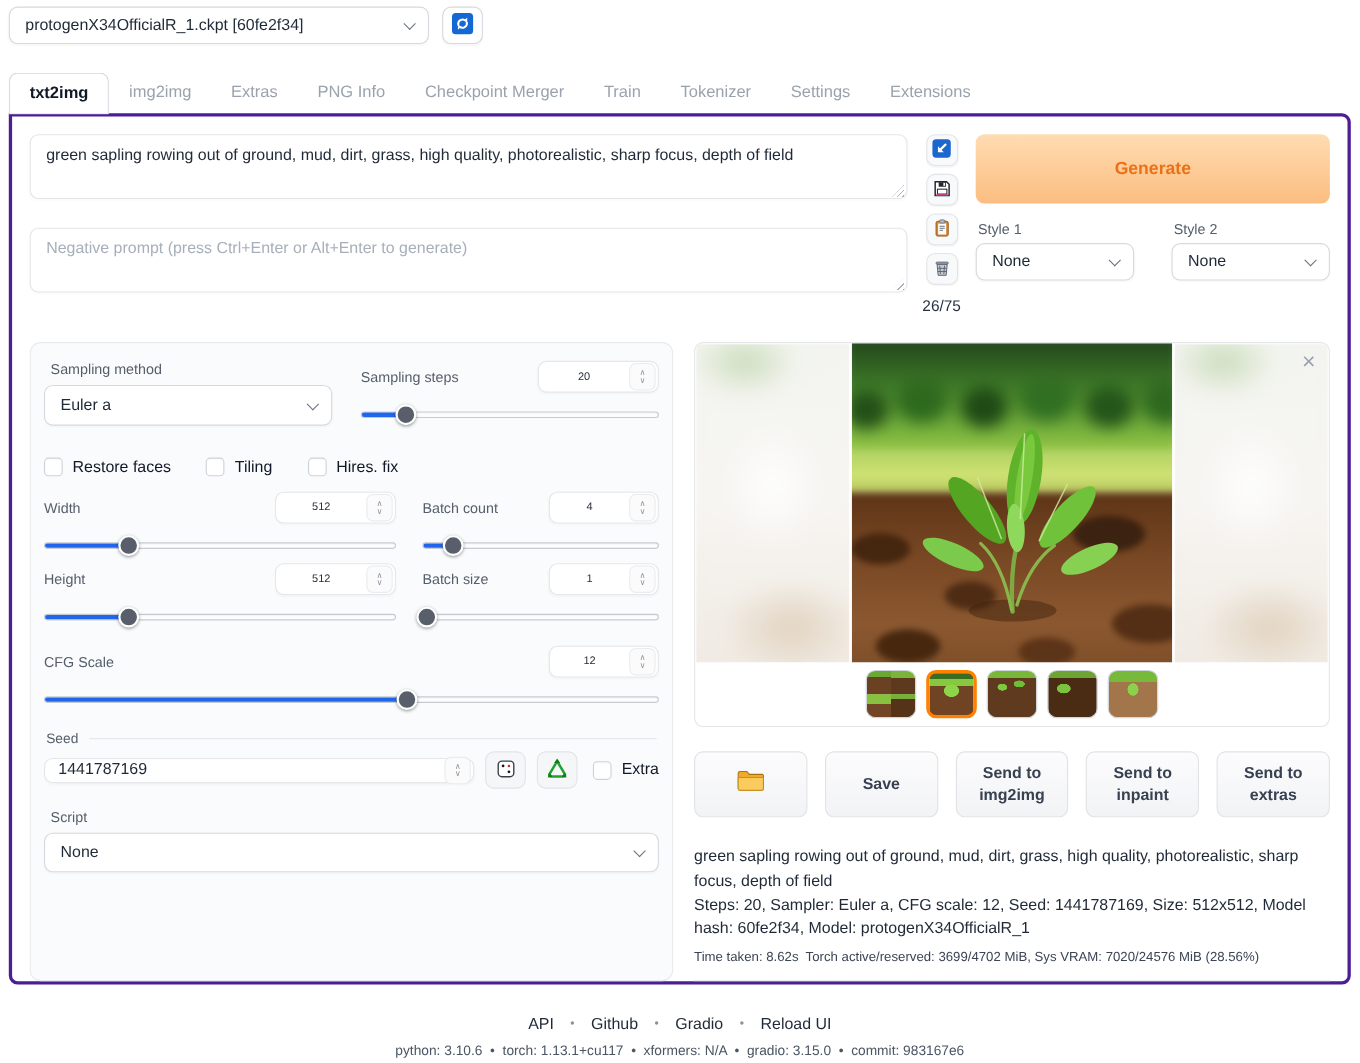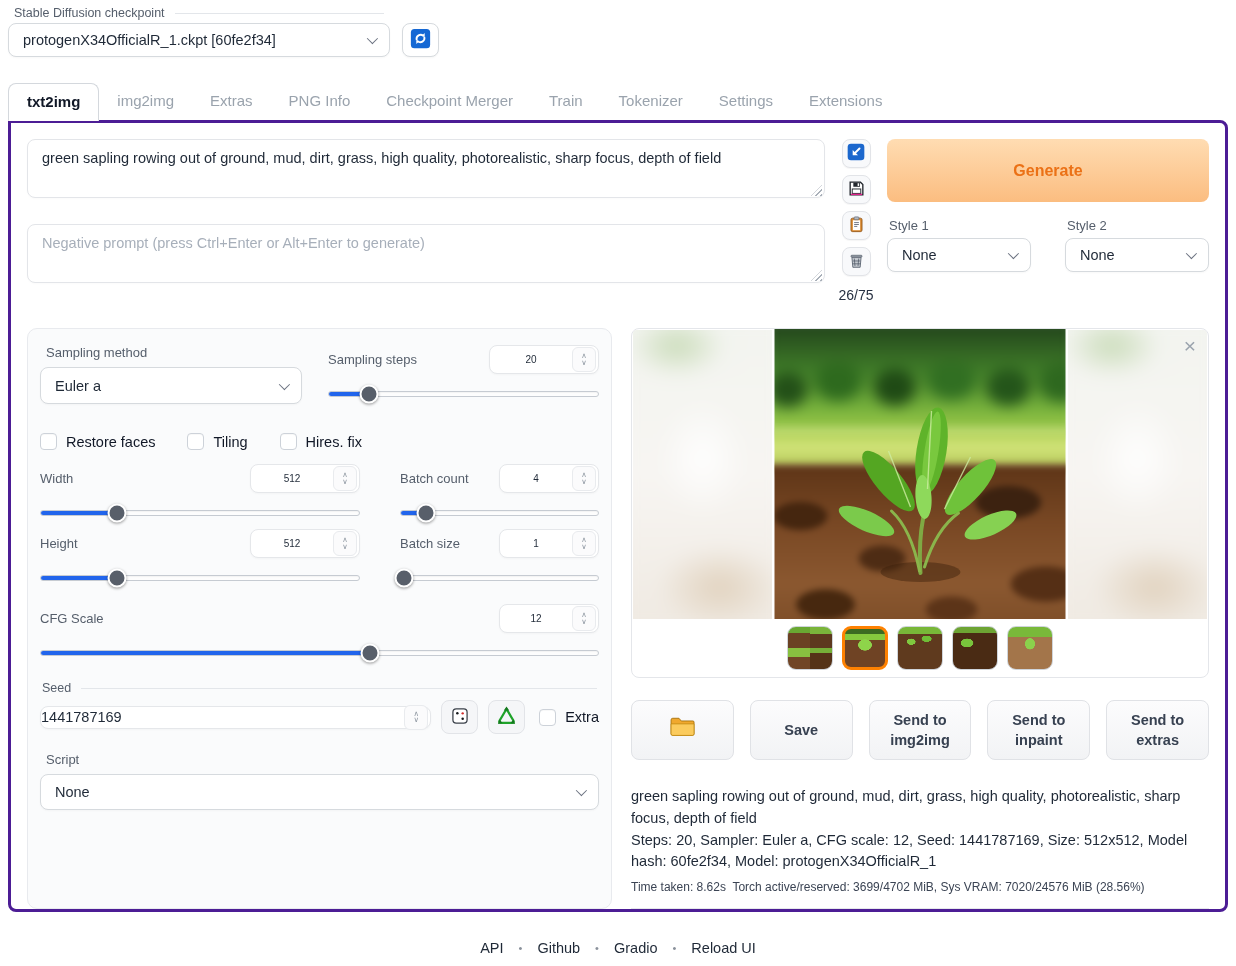--- a/index.html
+++ b/index.html
@@ -93,29 +93,29 @@
     background:#fdfdfd; border:1px solid #c6cbd2; box-shadow:inset 0 1px 1px rgba(0,0,0,.04); }
   .fill { height:100%; border-radius:4px; background:#2165ec; }
   .handle { position:absolute; top:10px; width:19px; height:19px; border-radius:50%;
     background:#585f6a; border:2px solid #fff; box-shadow:0 1px 3px rgba(0,0,0,.4);
     transform:translate(-50%,-50%); }
   .checks-row { display:flex; gap:32px; margin-top:29px; }
   .check { display:flex; align-items:center; gap:9px; cursor:pointer; }
   .box { width:17px; height:17px; border:1.5px solid #cdd2d9; border-radius:4px; background:#fff;
     box-shadow:inset 0 1px 1px rgba(0,0,0,.03); flex:none; }
   .check-label { font-size:14.5px; color:#111827; }
-  .dims-grid { display:flex; gap:40px; margin-top:14px; }
+  .dims-grid { display:flex; gap:24px; margin-top:14px; }
   .dims-left { width:320px; }
   .dims-right { flex:1; }
   .dim-group { margin-bottom:6px; }
   .cfg-group { margin-top:10px; }
   .seed-group { margin-top:18px; }
   .seed-row { display:flex; align-items:center; gap:10px; }
   .seed-input { flex:1; height:23px; background:#fff; border:1px solid #e5e7ea; border-radius:8px;
-    display:flex; align-items:center; box-shadow:0 1px 2px rgba(0,0,0,.03); }
+    display:flex; align-items:center; padding-left:12px; box-shadow:0 1px 2px rgba(0,0,0,.03); }
   .seed-input .seedval { flex:1; font-size:14.5px; color:#1f2937; }
   .seed-btn { width:37px; height:34px; border:1px solid #e2e4e8; border-radius:8px;
     background:#f5f6f8; display:flex; align-items:center; justify-content:center; cursor:pointer; }
   .extra-check { margin-left:4px; }
   .script-group { margin-top:18px; }
   .script-group .field-label { margin:0 0 7px 6px; }
   
   .outcol { flex:1; min-width:0; }
   .gallery { position:relative; height:350px; border:1px solid #e4e6ea; border-radius:8px;
     background:#fff; overflow:hidden; }
@@ -194,24 +194,20 @@
   .flinks { display:flex; justify-content:center; gap:15px; font-size:14.5px; color:#1f2937; align-items:center; }
   .flinks .dot { color:#8a919b; font-size:11px; }
   .flink { cursor:pointer; }
   .fversions { margin-top:9px; font-size:12.5px; color:#4b5563; white-space:pre-wrap; }
 </style>
 </head>
 <body>
 
 <div class="topbar">
   <div class="ckpt-group">
-    <div class="legend">
-      <span>Stable Diffusion checkpoint</span>
-      <span class="line"></span>
-    </div>
     <div class="selectbox">
       <span>protogenX34OfficialR_1.ckpt [60fe2f34]</span>
       <span class="chev"></span>
     </div>
   </div>
   <div class="iconbtn">
     <span>
       <svg width="21" height="21" viewBox="0 0 24 24">
           <rect x="1" y="1" width="22" height="22" rx="4" fill="#1568d4"></rect>
           <path d="M7.6 13.4a4.6 4.6 0 0 1 7.6-4.4M16.4 10.6a4.6 4.6 0 0 1-7.6 4.4" stroke="#fff" stroke-width="2.1" fill="none" stroke-linecap="round"></path>

